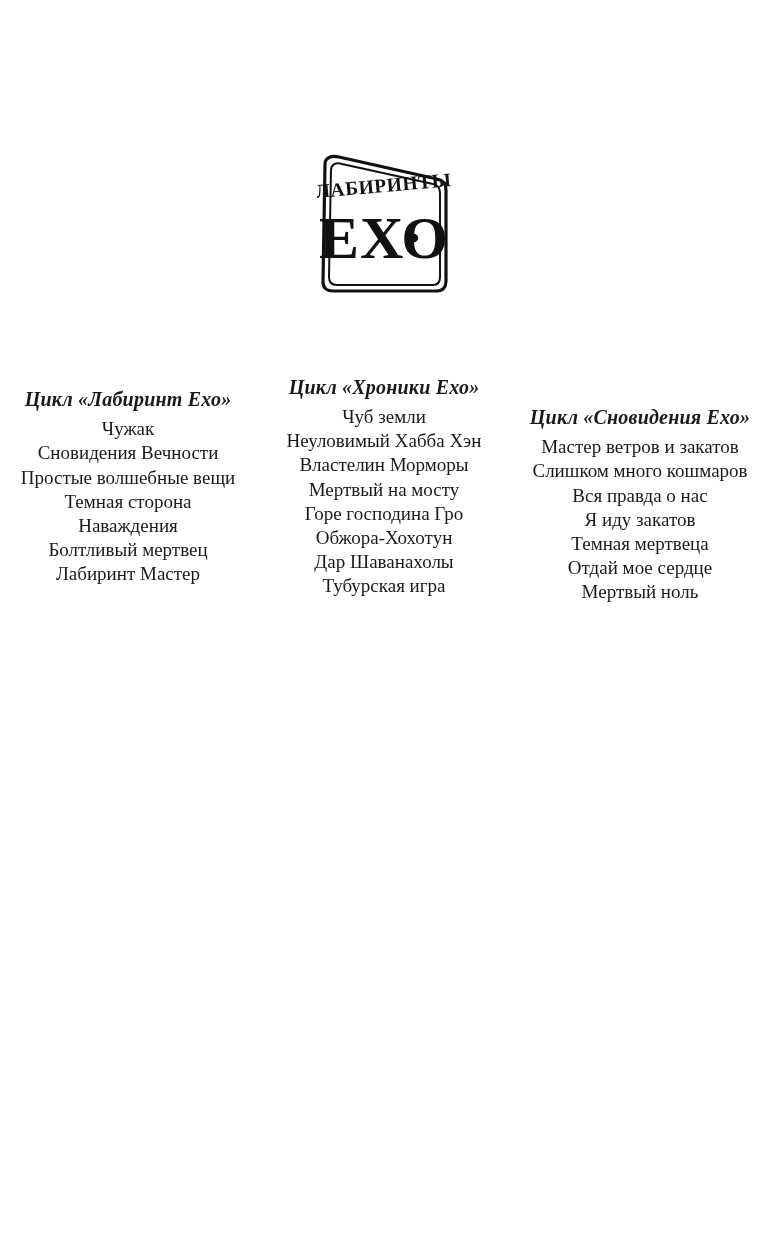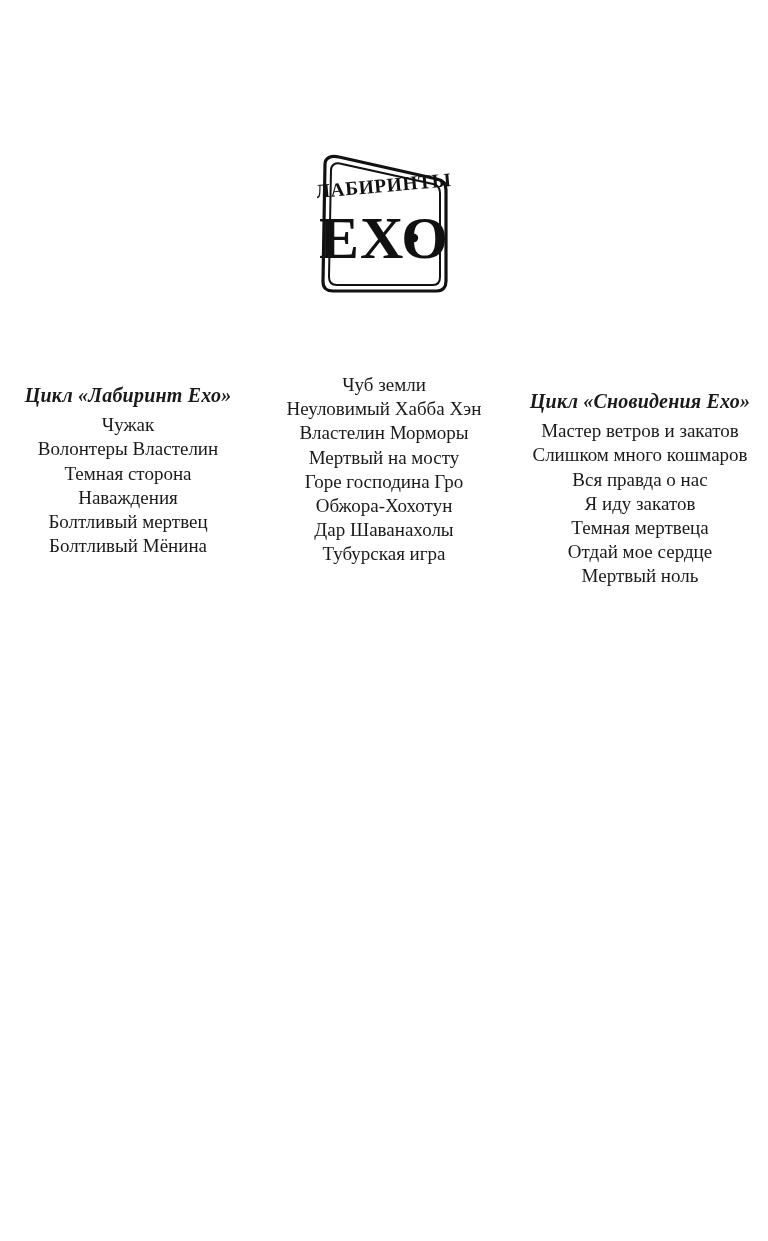--- a/index.html
+++ b/index.html
@@ -77,28 +77,30 @@
       <text x="67" y="108" text-anchor="middle" font-family="'Liberation Serif', serif" font-size="60" font-weight="bold" letter-spacing="1" fill="#111111">ЕХО</text>
       <circle cx="97" cy="88" r="4.2" fill="#111111"></circle>
     </svg>
   </div>
 
   <div class="series-list">
 
     <div class="cycle">
       <div class="cycle-title">Цикл «Лабиринт Ехо»</div>
       <div class="book-title">Чужак</div>
-      <div class="book-title">Волонтеры Властелин</div>
+      <div class="book-title">Сновидения Вечности</div>
+      <div class="book-title">Простые волшебные вещи</div>
       <div class="book-title">Темная сторона</div>
       <div class="book-title">Наваждения</div>
       <div class="book-title">Болтливый мертвец</div>
-      <div class="book-title">Болтливый Мёнина</div>
+      <div class="book-title">Лабиринт Мастер</div>
     </div>
 
     <div class="cycle">
+      <div class="cycle-title">Цикл «Хроники Ехо»</div>
       <div class="book-title">Чуб земли</div>
       <div class="book-title">Неуловимый Хабба Хэн</div>
       <div class="book-title">Властелин Морморы</div>
       <div class="book-title">Мертвый на мосту</div>
       <div class="book-title">Горе господина Гро</div>
       <div class="book-title">Обжора-Хохотун</div>
       <div class="book-title">Дар Шаванахолы</div>
       <div class="book-title">Тубурская игра</div>
     </div>
 

